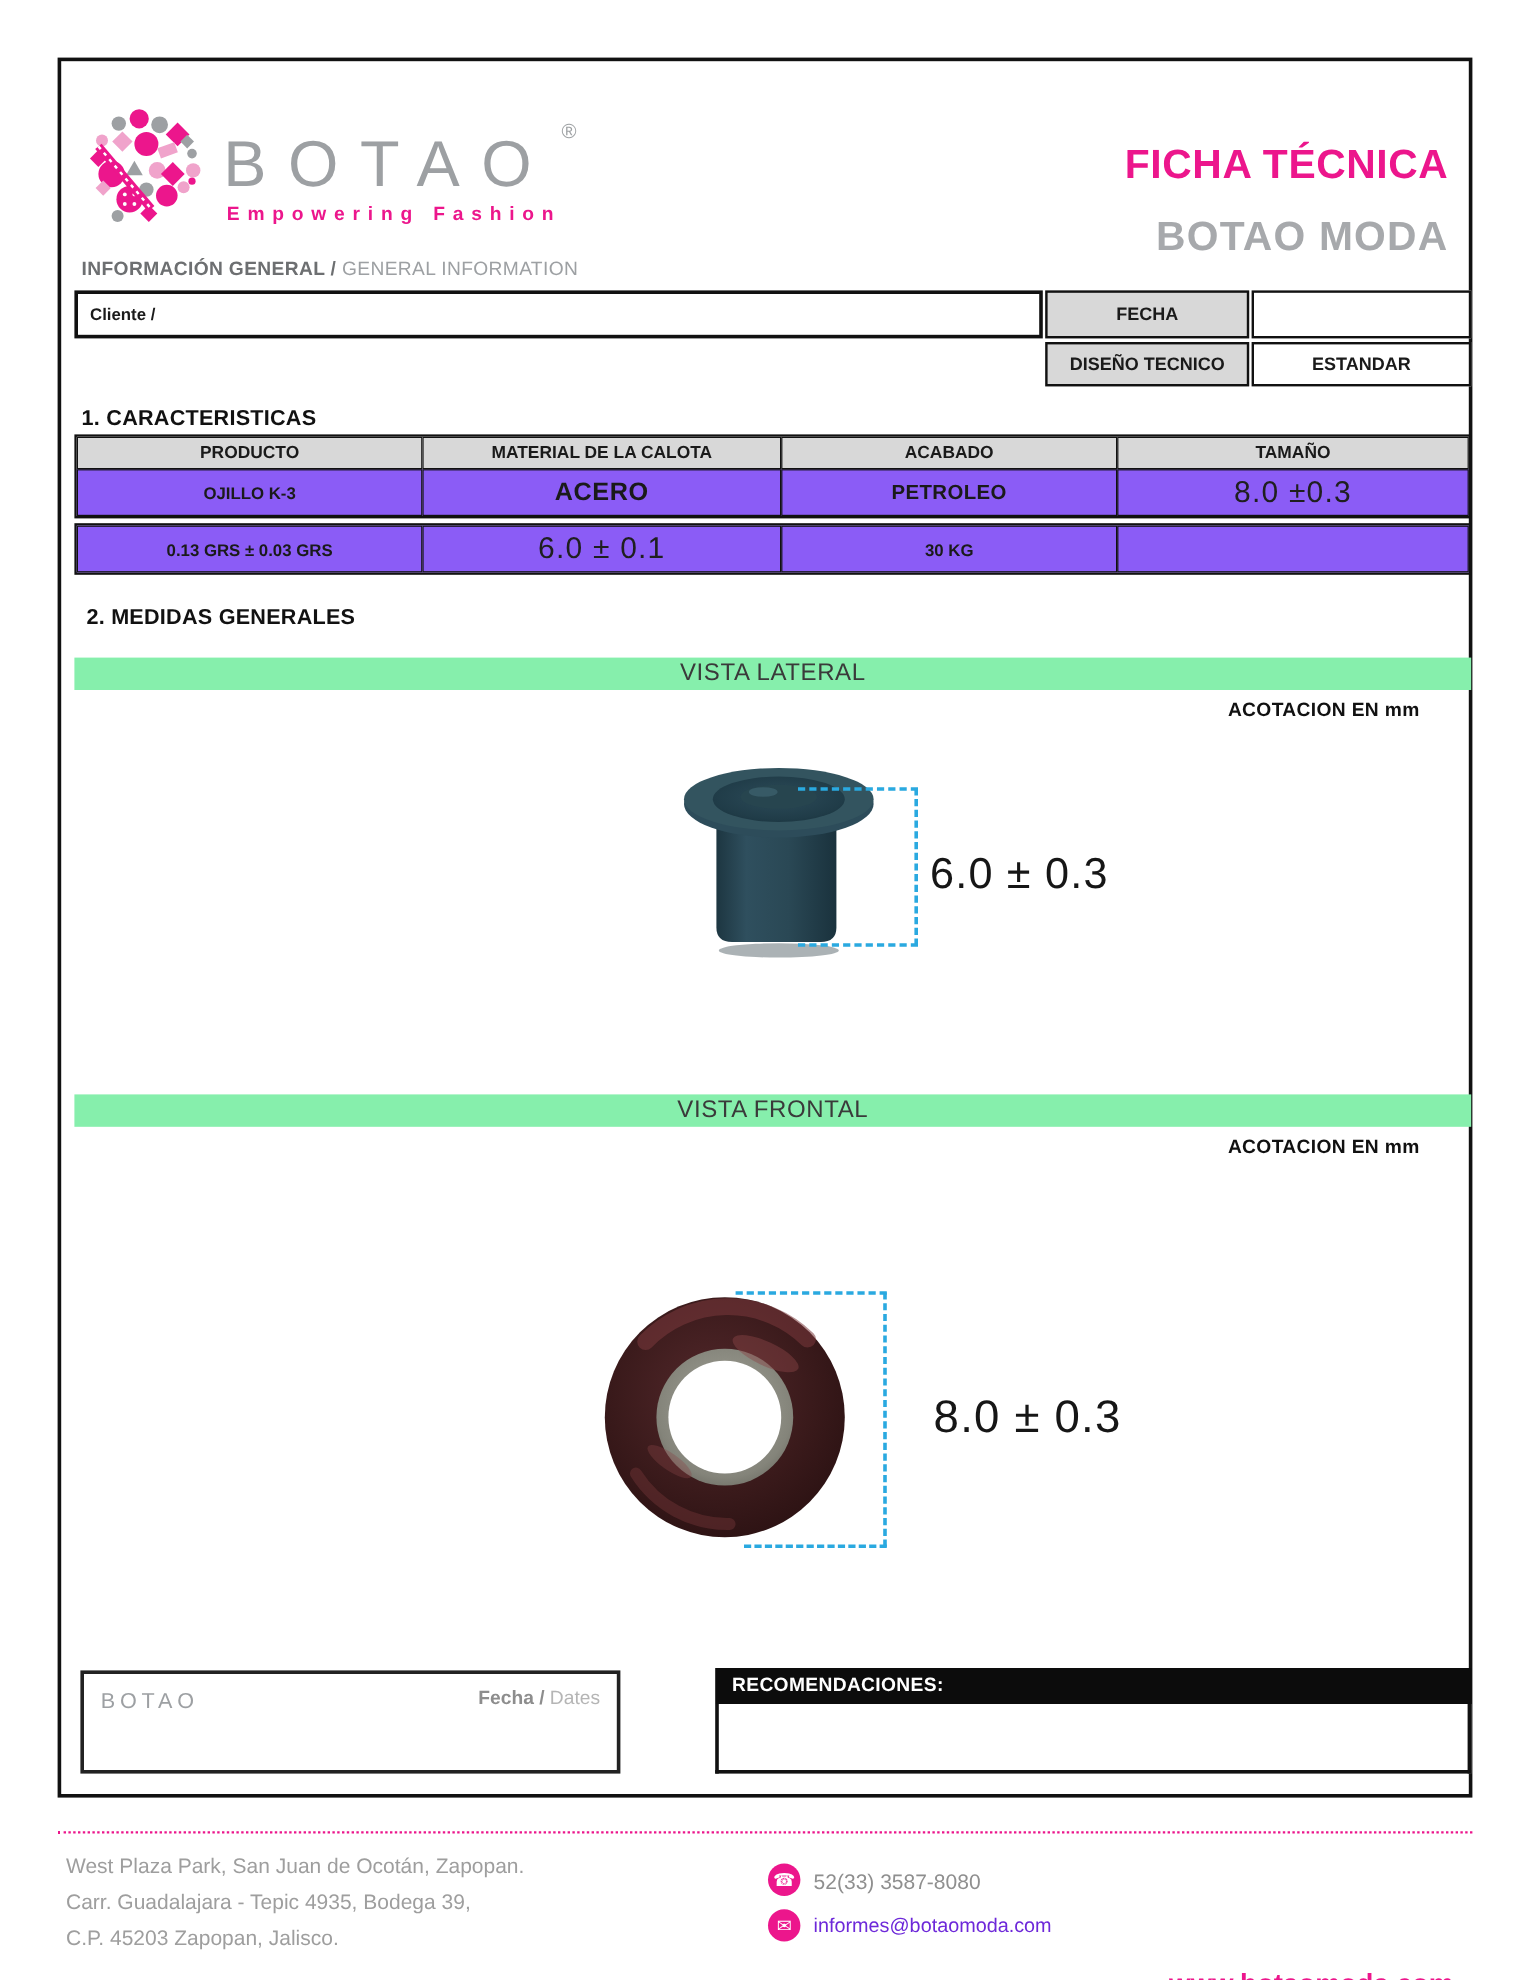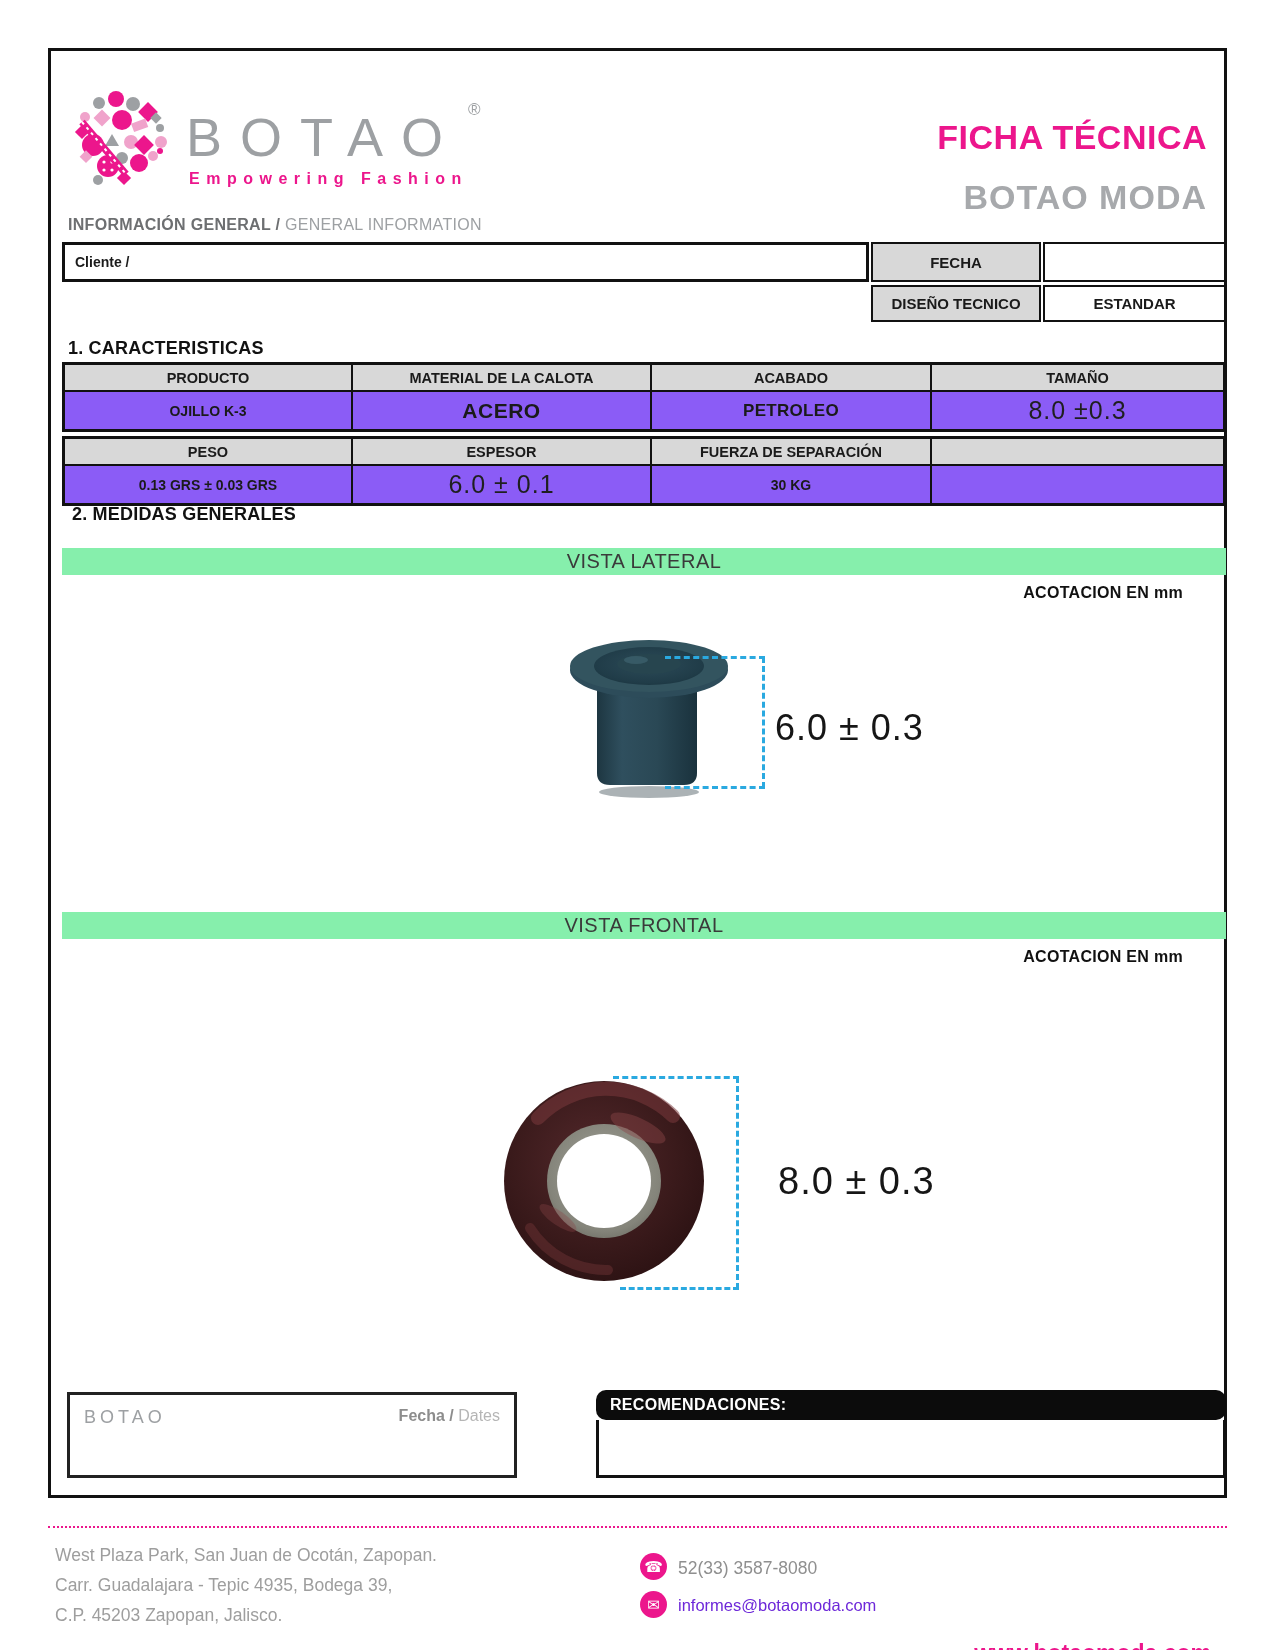--- a/index.html
+++ b/index.html
@@ -67,21 +67,21 @@
 
   
   .botao-box { left:67px; top:1392px; width:450px; height:86px; border:3px solid #222; background:#fff;
                display:flex; justify-content:space-between; padding:12px 14px; align-items:flex-start; }
   .botao-box .brand { font-size:18px; letter-spacing:4px; color:#9da0a3; }
   .fecha-dates { font-size:16px; }
   .fecha-dates .f { font-weight:700; color:#8d8d8d; }
   .fecha-dates .d { font-weight:400; color:#b5b5b5; }
 
   .reco-bar { left:596px; top:1390px; width:630px; height:30px; background:#0c0c0c; color:#fff;
-              display:flex; align-items:center; padding:0 14px; font-weight:700; font-size:16px; letter-spacing:0.3px;border-radius:10px; }
+              display:flex; align-items:center; padding:0 14px; font-weight:700; font-size:16px; letter-spacing:0.3px; }
   .reco-box { left:596px; top:1420px; width:630px; height:58px; border:3px solid #111; border-top:none; background:#fff; }
 
   
   .foot-sep { left:48px; top:1526px; width:1179px; height:0; border-top:2px dotted #ec168c; }
   .address { left:55px; top:1540px; font-size:17.5px; line-height:30px; color:#9e9e9e; }
   .circle-icon { width:27px; height:27px; border-radius:50%; background:#ec168c; color:#fff;
                  display:flex; align-items:center; justify-content:center; font-size:15px; }
   .icon-phone { left:640px; top:1553px; }
   .icon-mail  { left:640px; top:1591px; }
   .foot-phone { left:678px; top:1558px; font-size:17.5px; color:#8f8f8f; }
@@ -168,26 +168,20 @@
     </div>
     <div class="t-row t-vals">
       <div class="t-cell c0 val-sm">OJILLO K-3</div>
       <div class="t-cell c1 val-lg">ACERO</div>
       <div class="t-cell c2 val-md">PETROLEO</div>
       <div class="t-cell c3 val-light">8.0 ±0.3</div>
     </div>
   </div>
 
   <div class="abs spec-table t2">
-    <div class="t-row t-head">
-      <div class="t-cell c0">PESO</div>
-      <div class="t-cell c1">ESPESOR</div>
-      <div class="t-cell c2">FUERZA DE SEPARACIÓN</div>
-      <div class="t-cell c3"></div>
-    </div>
     <div class="t-row t-vals">
       <div class="t-cell c0 val-sm">0.13 GRS ± 0.03 GRS</div>
       <div class="t-cell c1 val-light">6.0 ± 0.1</div>
       <div class="t-cell c2 val-sm">30 KG</div>
       <div class="t-cell c3"></div>
     </div>
   </div>
 
   <div class="abs sec-heading h-medidas">2. MEDIDAS GENERALES</div>
 

